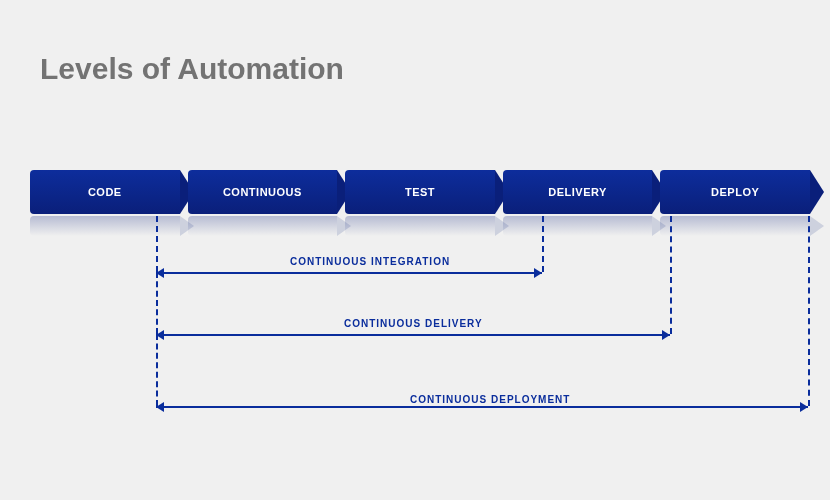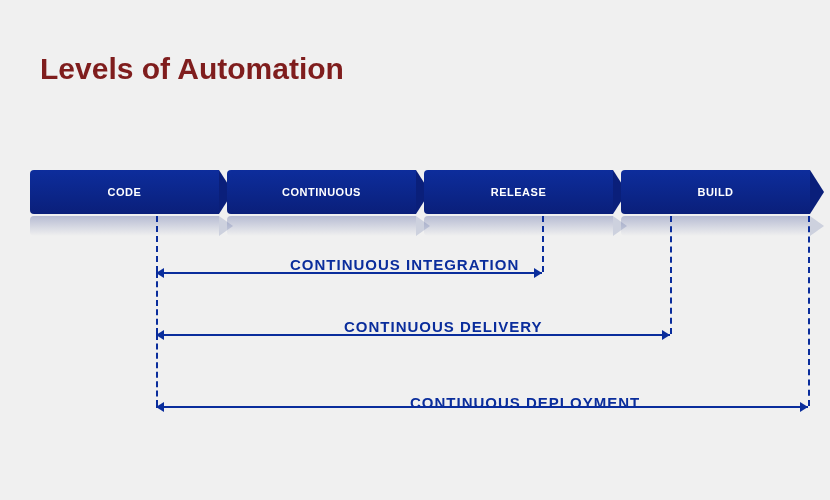--- a/index.html
+++ b/index.html
@@ -10,21 +10,21 @@
   font-family: Arial, Helvetica, sans-serif;
   position: relative;
   overflow: hidden;
 }
 .title {
   position: absolute;
   top: 52px;
   left: 40px;
   font-size: 30px;
   font-weight: 700;
-  color: #7f1d1d;
+  color: #737373;
 }
 .pipeline {
   position: absolute;
   top: 170px;
   left: 30px;
   right: 20px;
   display: flex;
   gap: 8px;
 }
 .stage {
@@ -101,21 +101,21 @@
 .bracket::before {
   left: 0;
   border-right: 8px solid #0a2d9c;
 }
 .bracket::after {
   right: 0;
   border-left: 8px solid #0a2d9c;
 }
 .level-label {
   position: absolute;
-  font-size: 15px;
+  font-size: 10px;
   font-weight: 700;
   color: #0a2d9c;
   letter-spacing: 1px;
   white-space: nowrap;
 }
 </style>
 </head>
 <body>
 
 <div class="title">Levels of Automation</div>
@@ -123,25 +123,29 @@
 <div class="pipeline">
   <div class="stage">
       <span>CODE</span>
       <div class="reflection"></div>
     </div>
   <div class="stage">
       <span>CONTINUOUS</span>
       <div class="reflection"></div>
     </div>
   <div class="stage">
-      <span>RELEASE</span>
+      <span>TEST</span>
       <div class="reflection"></div>
     </div>
   <div class="stage">
-      <span>BUILD</span>
+      <span>DELIVERY</span>
+      <div class="reflection"></div>
+    </div>
+  <div class="stage">
+      <span>DEPLOY</span>
       <div class="reflection"></div>
     </div>
 </div>
 
 <div class="levels-area">
 
   <div class="dashed" style="left:126px; top:0; height:56px;"></div>
   <div class="dashed" style="left:512px; top:0; height:56px;"></div>
 
   <div class="dashed" style="left:126px; top:56px; height:62px;"></div>

